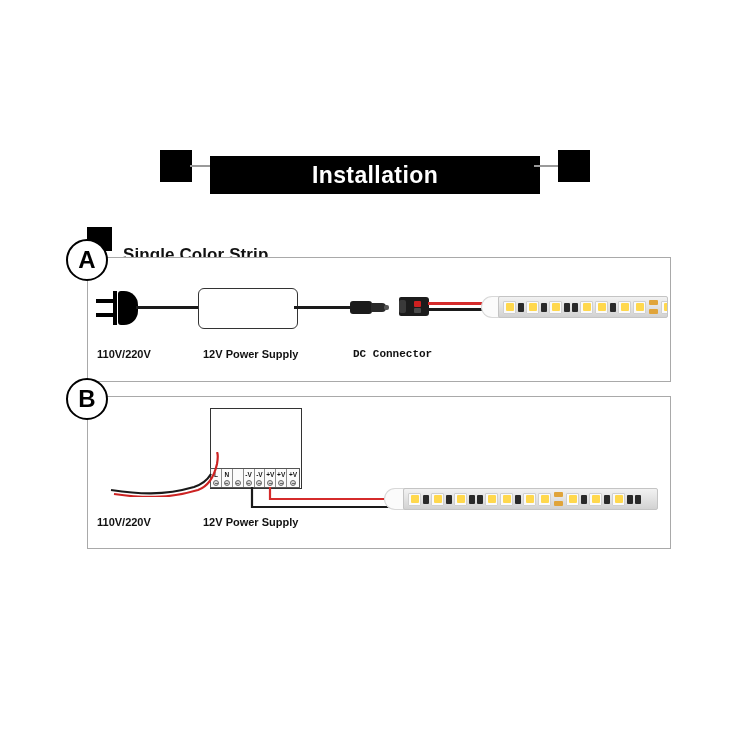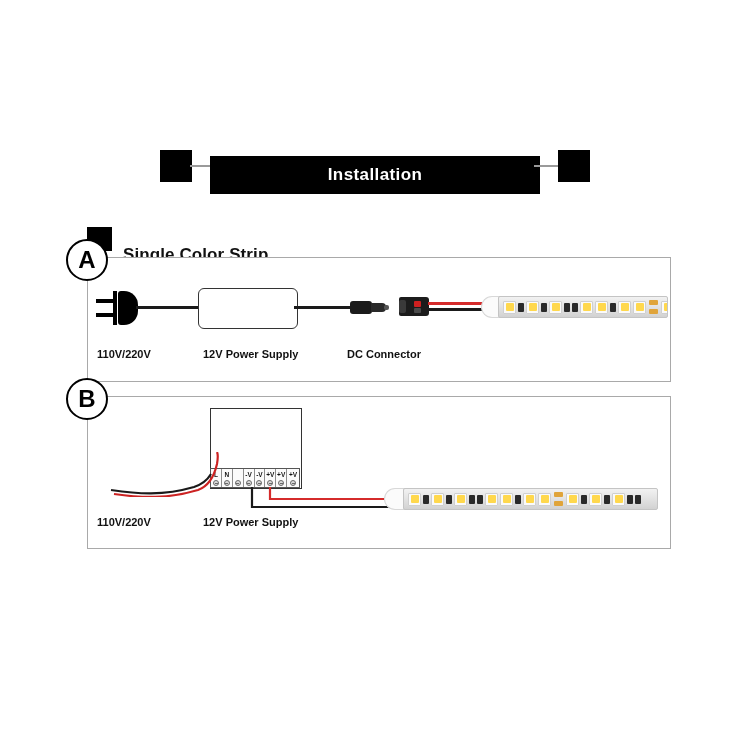--- a/index.html
+++ b/index.html
@@ -52,21 +52,21 @@
     top: 6px;
     right: 50px;
     height: 38px;
     background: #000000;
     display: flex;
     align-items: center;
     justify-content: center;
   }
   .banner-title {
     color: #ffffff;
-    font-size: 17px;
+    font-size: 23px;
     font-weight: bold;
     letter-spacing: .4px;
   }
 
   
   #section-heading {
     position: absolute;
     left: 87px;
     top: 213px;
     display: flex;
@@ -408,21 +408,21 @@
         <span class="led"></span>
         <span class="res"></span>
         <span class="led"></span>
         <span class="led"></span>
         <span class="cutmark"></span>
         <span class="led"></span>
       </div>
 
     <div class="caption" style="left:9px;   top:90px;">110V/220V</div>
     <div class="caption" style="left:115px; top:90px;">12V Power Supply</div>
-    <div class="caption" style="left:259px; top:90px;">DC Connector</div>
+    <div class="caption" style="left:265px; top:90px;font-family:Liberation Mono, monospace;">DC Connector</div>
   </div>
 
   <div class="panel" id="panel-b">
 
     <div class="panel-badge">B</div>
 
     <div class="psu-box" style="left:122px; top:11px; width:90px; height:79px;"></div>
 
     <div class="terminal-block" style="left:122px; top:71px; width:90px;">
       <div class="term" style="width:11px;">

